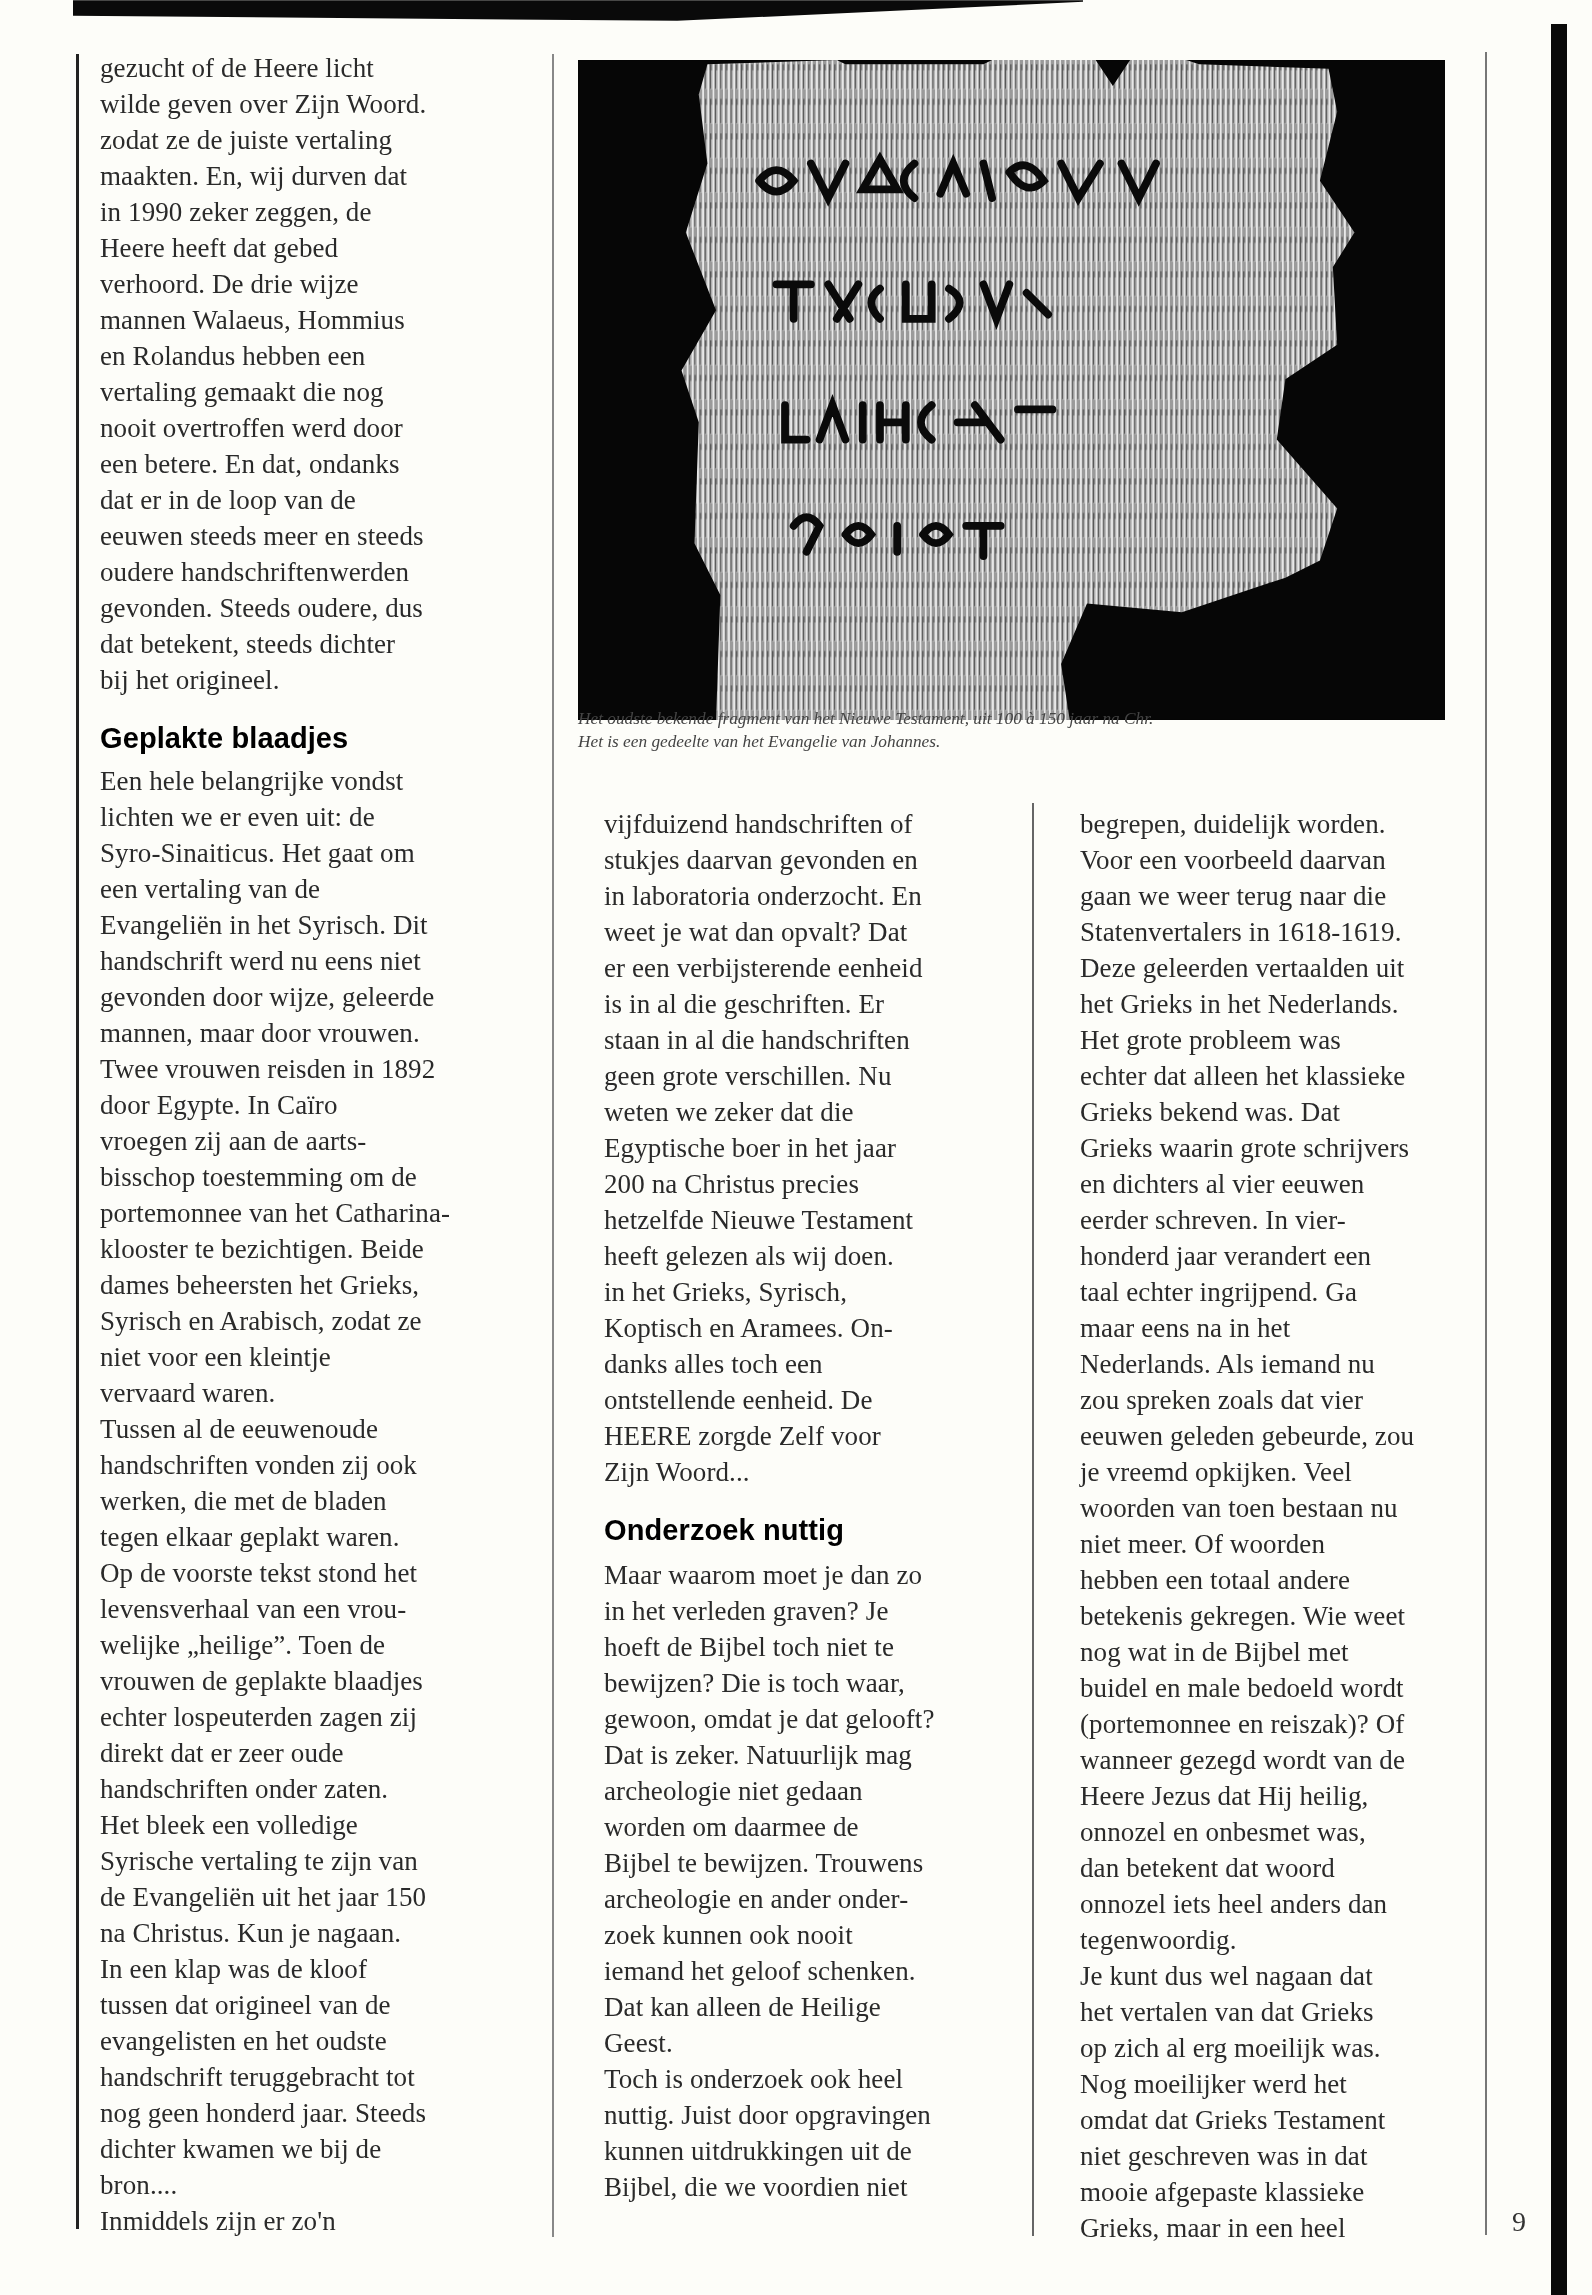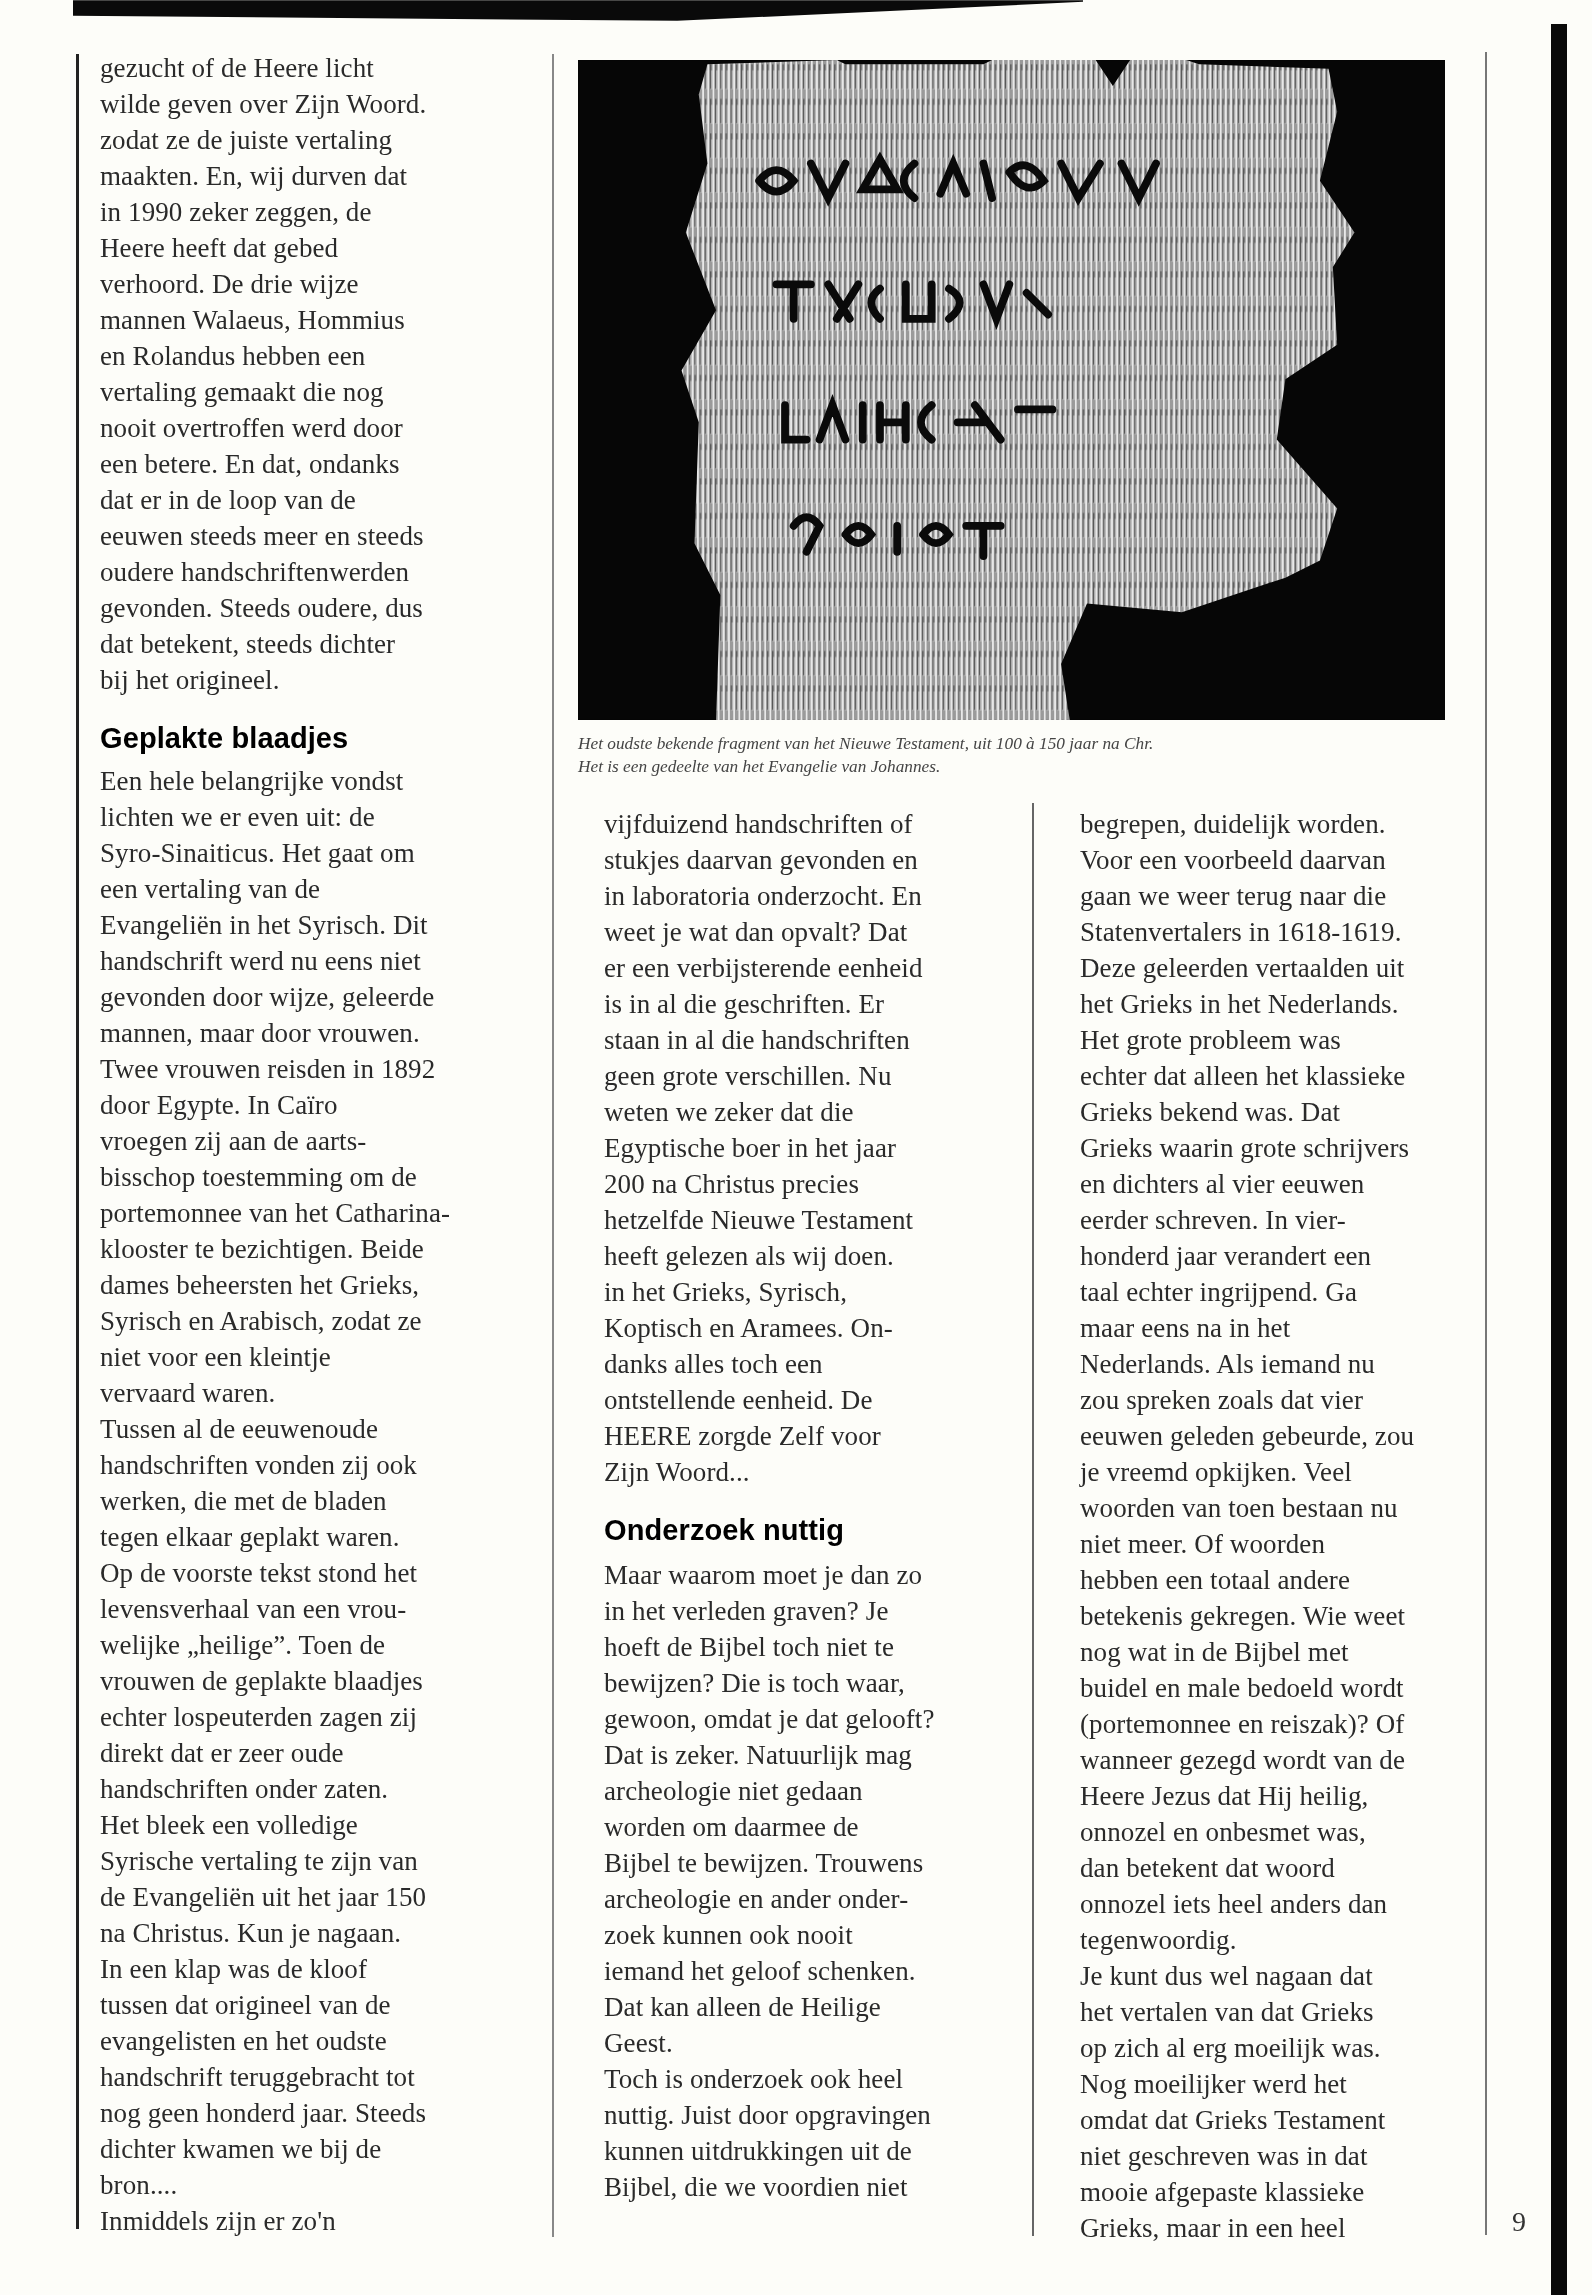--- a/index.html
+++ b/index.html
@@ -8,21 +8,21 @@
   .topbar { position:absolute; left:73px; top:0; width:1010px; height:21px; }
   .topbar svg { display:block; }
   .rightbar { position:absolute; left:1551px; top:24px; width:15.5px; height:2271px; background:#0a0a0a; }
   .vrule { position:absolute; width:1.7px; background:#555; }
   .col { position:absolute; font-size:27px; line-height:36px; letter-spacing:0.1px; }
   .col p { margin:0; white-space:pre; }
   .heading { font-family:"Liberation Sans","DejaVu Sans",sans-serif; font-weight:bold; font-size:29px;
              color:#000000; margin:0; white-space:nowrap; }
   .photo { position:absolute; left:578px; top:60px; width:867px; height:660px; background:#050505; overflow:hidden; }
   .photo svg { display:block; }
-  .caption { position:absolute; left:578px; top:732px; width:872px; font-style:italic; font-size:17.3px;
+  .caption { position:absolute; left:578px; top:707px; width:872px; font-style:italic; font-size:17.3px;
              line-height:23px; color:#444; }
   .caption p { margin:0; white-space:pre; }
   .pagenum { position:absolute; left:1512px; top:2206px; font-size:28px; color:#333; }
 </style>
 </head>
 <body>
 
 <div class="topbar">
   <svg width="1010" height="21" viewBox="0 0 1170 24">
     <polygon points="0,0 1170,0 1170,2 700,24 0,18" fill="#0a0a0a"></polygon>

